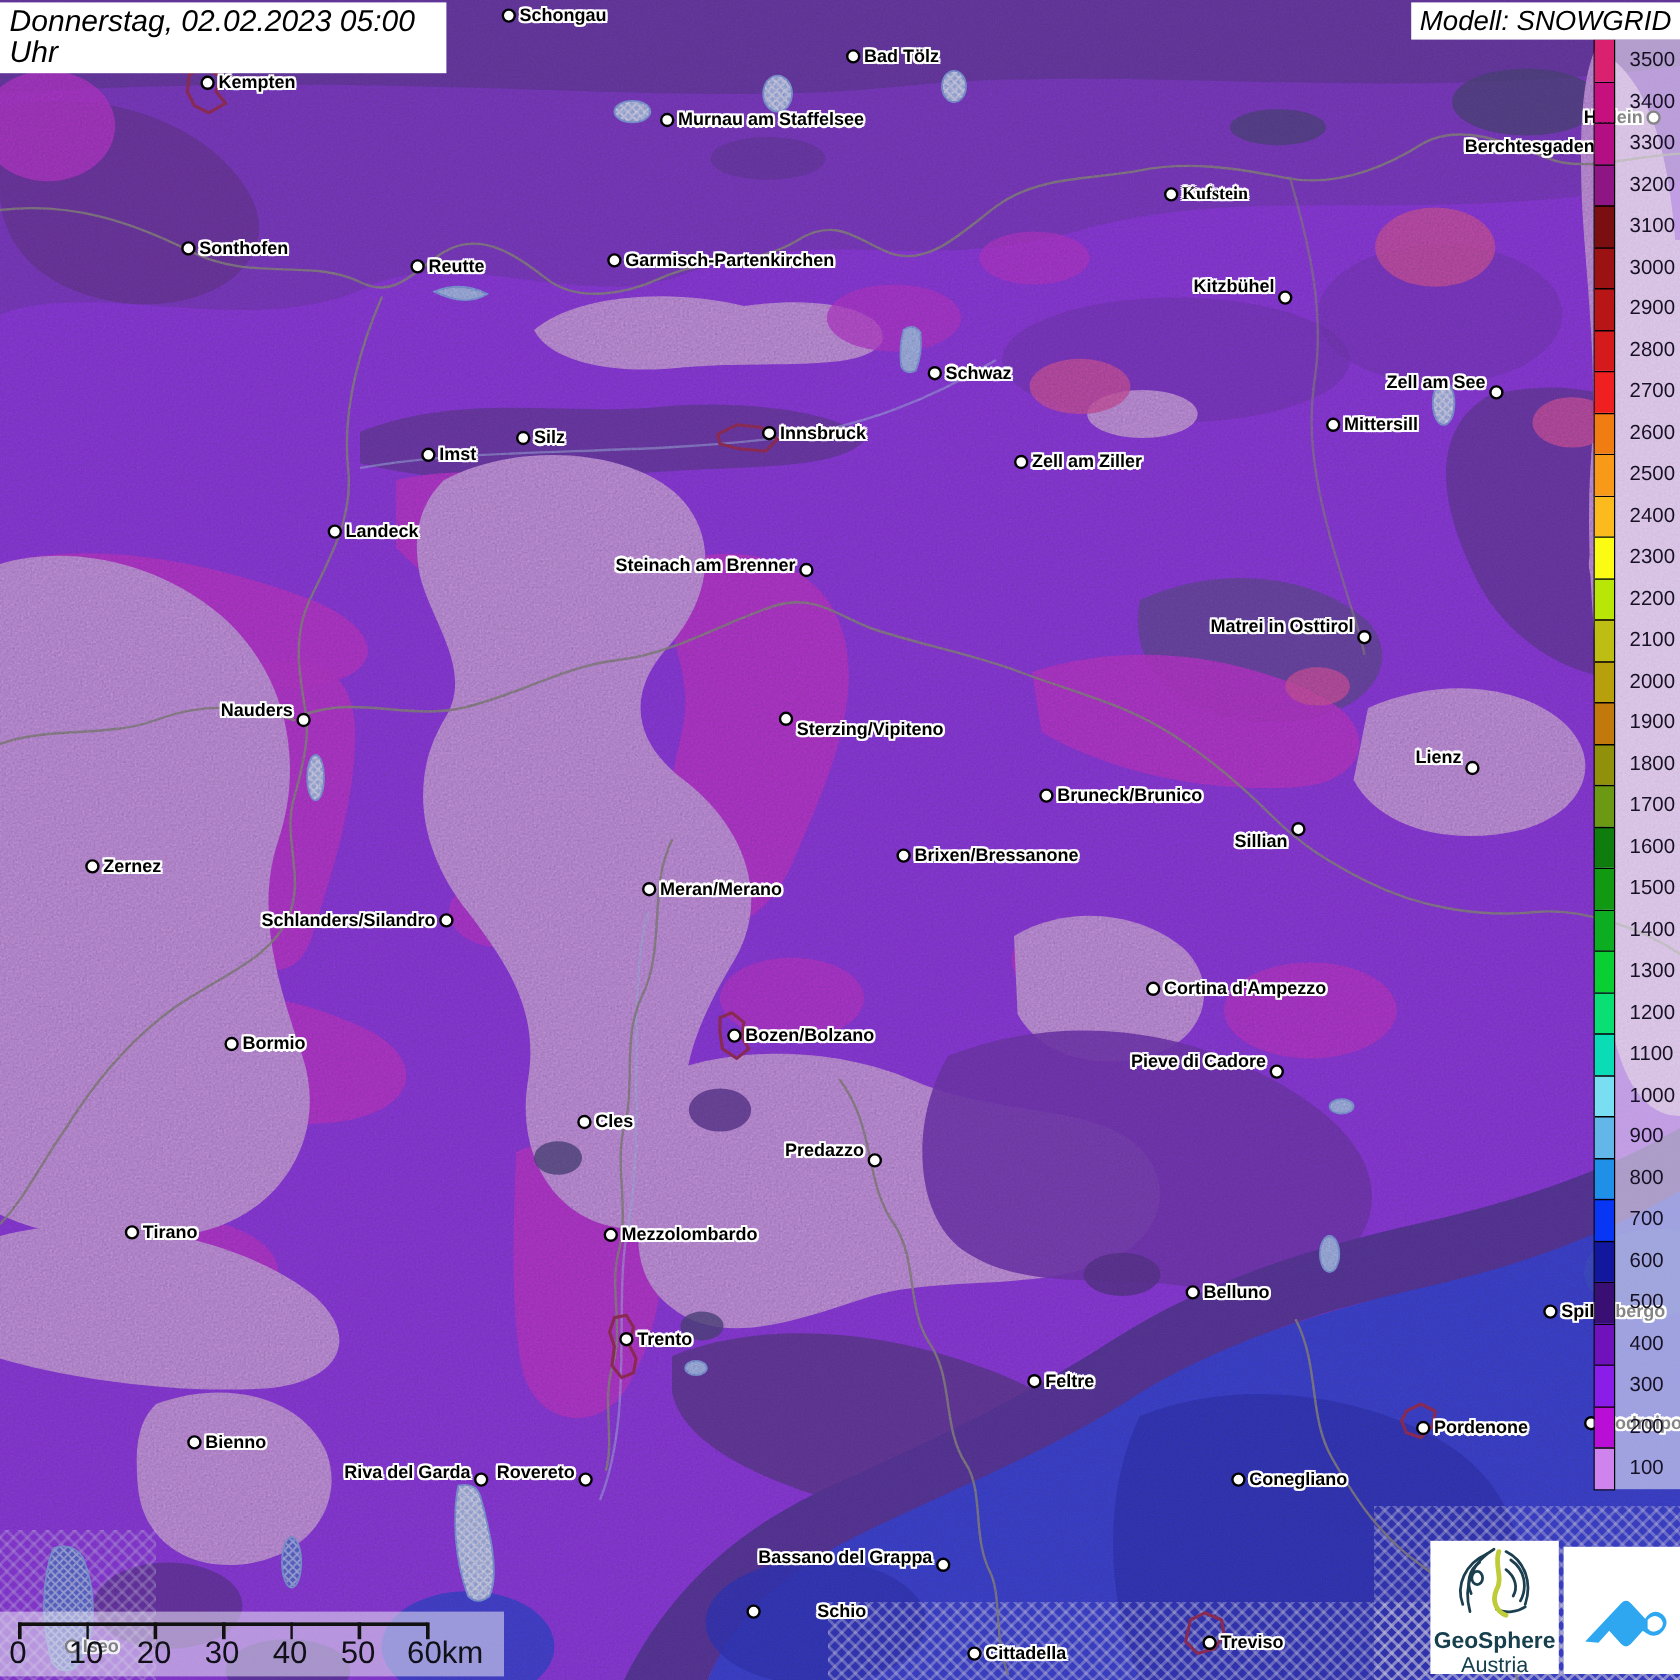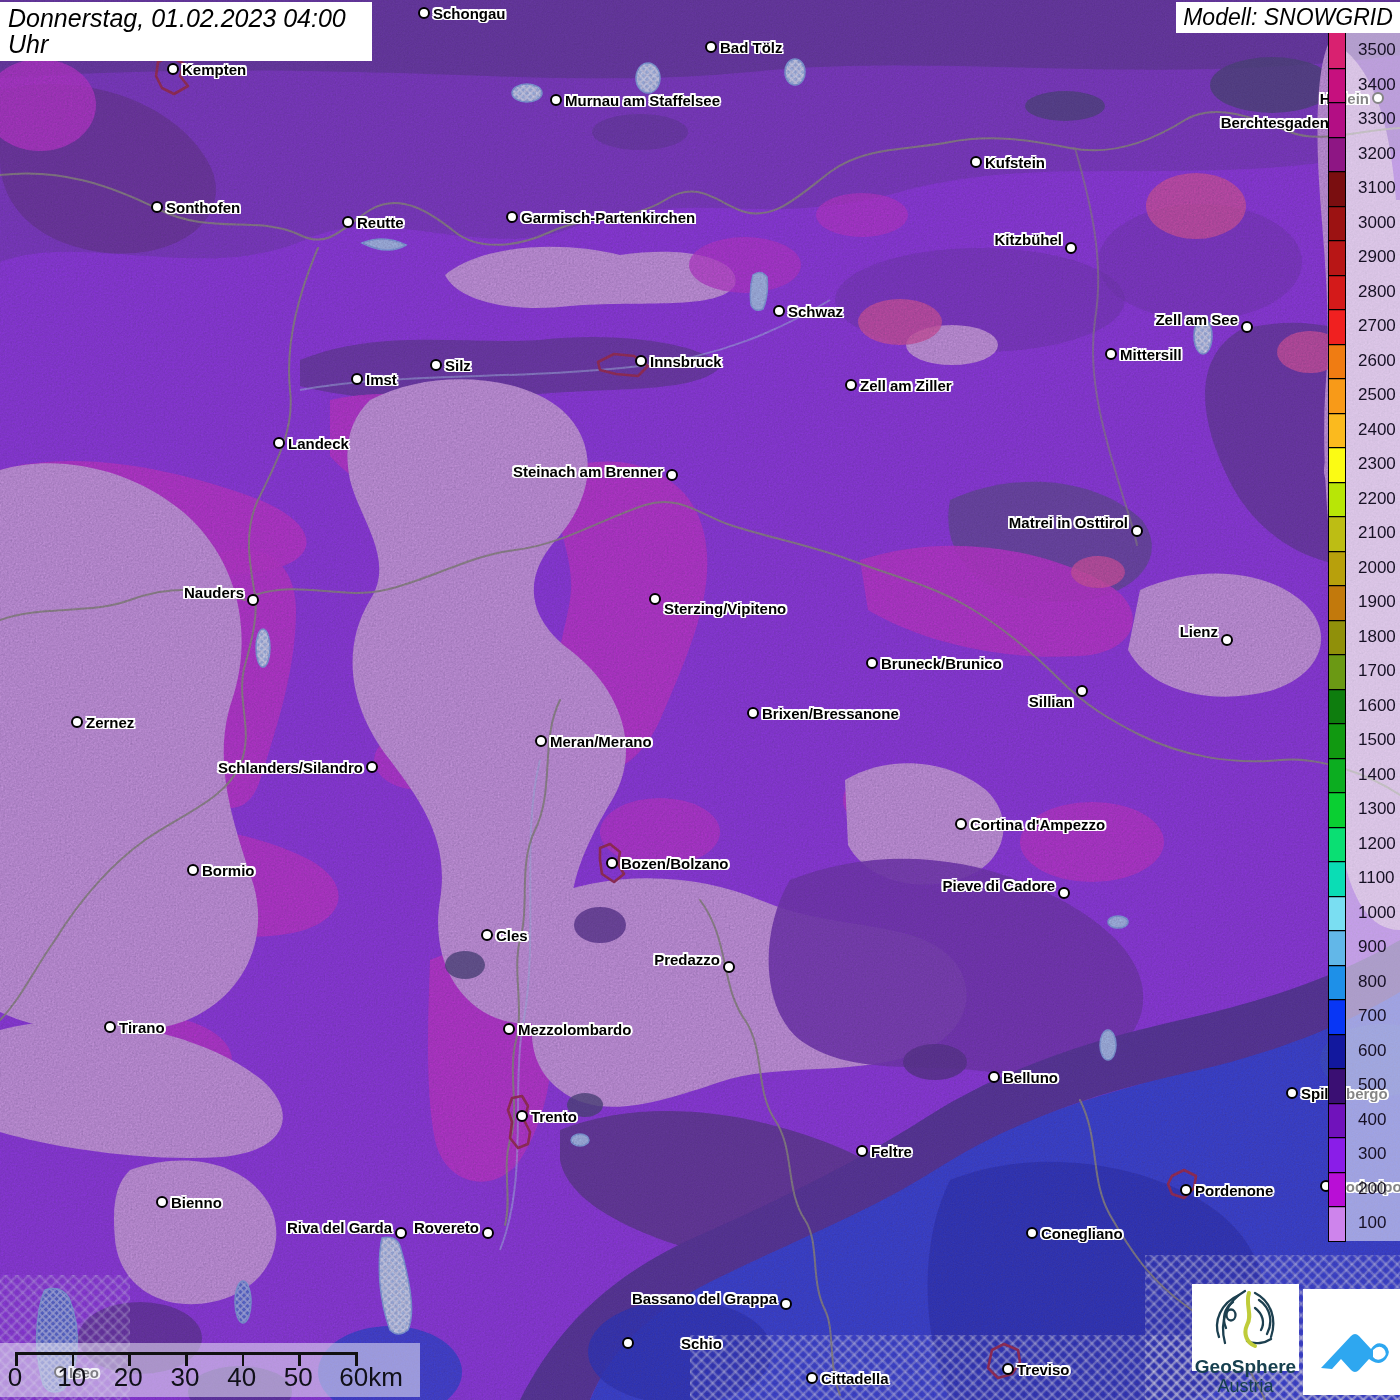--- a/index.html
+++ b/index.html
@@ -34,21 +34,21 @@
   .cb-seg{width:16px;height:34.5px;box-shadow:inset 0 1.2px 0 #000;}
   .cb-seg:first-child{box-shadow:none;}
   
   #scalebar{position:absolute;left:0;top:1343px;width:420px;height:54px;
     background:rgba(232,230,242,0.55);z-index:5;}
   #sb-line{position:absolute;left:15px;top:9px;width:341px;height:2.5px;background:#111;}
   .sb-tick{position:absolute;top:9px;width:2.5px;height:14px;background:#111;}
   .sb-num{position:absolute;top:19px;font-size:26px;color:#101018;transform:translateX(-50%);}
   
   .logo-box{position:absolute;background:#fff;z-index:6;}
-  #logo-geo{left:1192px;top:1284px;width:107px;height:87px;text-align:center;}
+  #logo-geo{left:1192px;top:1284px;width:107px;height:111px;text-align:center;}
   #geo-name1{font-size:19px;font-weight:bold;color:#17404f;line-height:20px;margin-top:2px;}
   #geo-name2{font-size:18px;color:#17404f;line-height:19px;}
   #logo-av{left:1303px;top:1289px;width:97px;height:106px;display:flex;
     align-items:center;justify-content:center;}
 </style>
 </head>
 <body>
 
 <div id="stage">
 
@@ -206,21 +206,21 @@
       <span class="city-label" style="top: 47px; left: 720px;">Bad Tölz</span>
       <span class="city-marker" style="left: 167px; top: 63px;"></span>
       <span class="city-label" style="top: 69px; left: 182px;">Kempten</span>
       <span class="city-marker" style="left: 550px; top: 94px;"></span>
       <span class="city-label" style="top: 100px; left: 565px;">Murnau am Staffelsee</span>
       <span class="city-marker" style="left: 1372px; top: 92px;"></span>
       <span class="city-label" style="top: 98px; right: 31px;">Hallein</span>
       <span class="city-marker" style="left: 1332px; top: 116px;"></span>
       <span class="city-label" style="top: 122px; right: 71px;">Berchtesgaden</span>
       <span class="city-marker" style="left: 970px; top: 156px;"></span>
-      <span class="city-label" style="top: 162px; left: 985px;">Kufstein</span>
+      <span class="city-label" style="top: 162px; left: 985px; font-family: Liberation Serif, serif;">Kufstein</span>
       <span class="city-marker" style="left: 151px; top: 201px;"></span>
       <span class="city-label" style="top: 207px; left: 166px;">Sonthofen</span>
       <span class="city-marker" style="left: 342px; top: 216px;"></span>
       <span class="city-label" style="top: 222px; left: 357px;">Reutte</span>
       <span class="city-marker" style="left: 506px; top: 211px;"></span>
       <span class="city-label" style="top: 217px; left: 521px;">Garmisch-Partenkirchen</span>
       <span class="city-marker" style="left: 1065px; top: 242px;"></span>
       <span class="city-label" style="top: 239px; right: 338px;">Kitzbühel</span>
       <span class="city-marker" style="left: 773px; top: 305px;"></span>
       <span class="city-label" style="top: 311px; left: 788px;">Schwaz</span>
@@ -302,21 +302,21 @@
       <span class="city-label" style="top: 1343px; left: 637px; padding-left: 44px;">Schio</span>
       <span class="city-marker" style="left: 1002px; top: 1363px;"></span>
       <span class="city-label" style="top: 1369px; left: 1017px;">Treviso</span>
       <span class="city-marker" style="left: 806px; top: 1372px;"></span>
       <span class="city-label" style="top: 1378px; left: 821px;">Cittadella</span>
       <span class="city-marker" style="left: 54px; top: 1366px;"></span>
       <span class="city-label" style="top: 1372px; left: 69px;">Iseo</span>
     </div>
 
   <div id="title-box">
-    <div id="title-line2">Donnerstag, 01.02.2023 04:00 Uhr</div>
+    <div id="title-line2">Donnerstag, 02.02.2023 05:00 Uhr</div>
   </div>
 
   <div id="model-box">
     <span>Modell: SNOWGRID</span>
   </div>
 
   <div id="colorbar">
     <div id="cb-labels">
         <div class="cb-label">3500</div>
         <div class="cb-label">3400</div>

